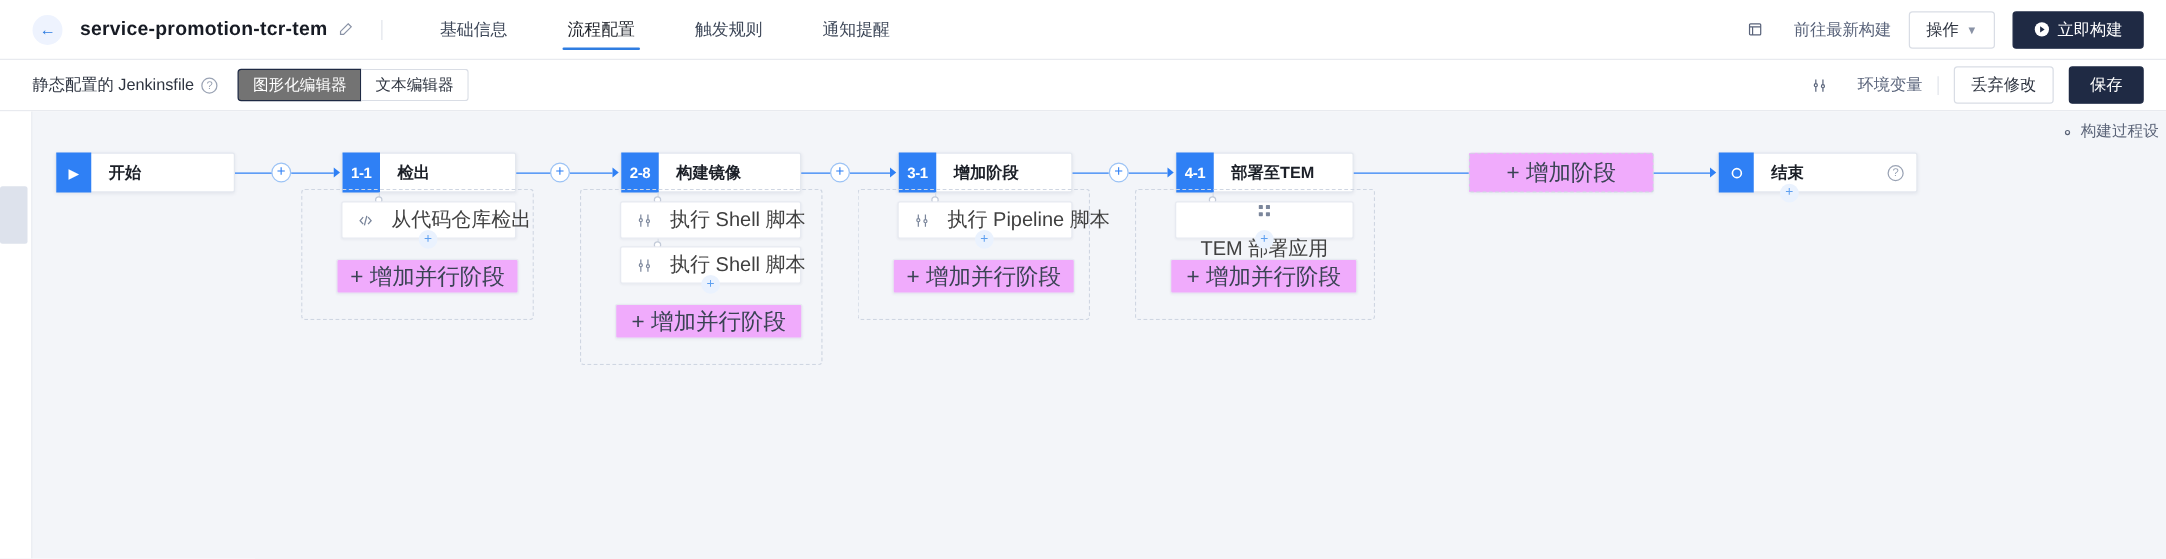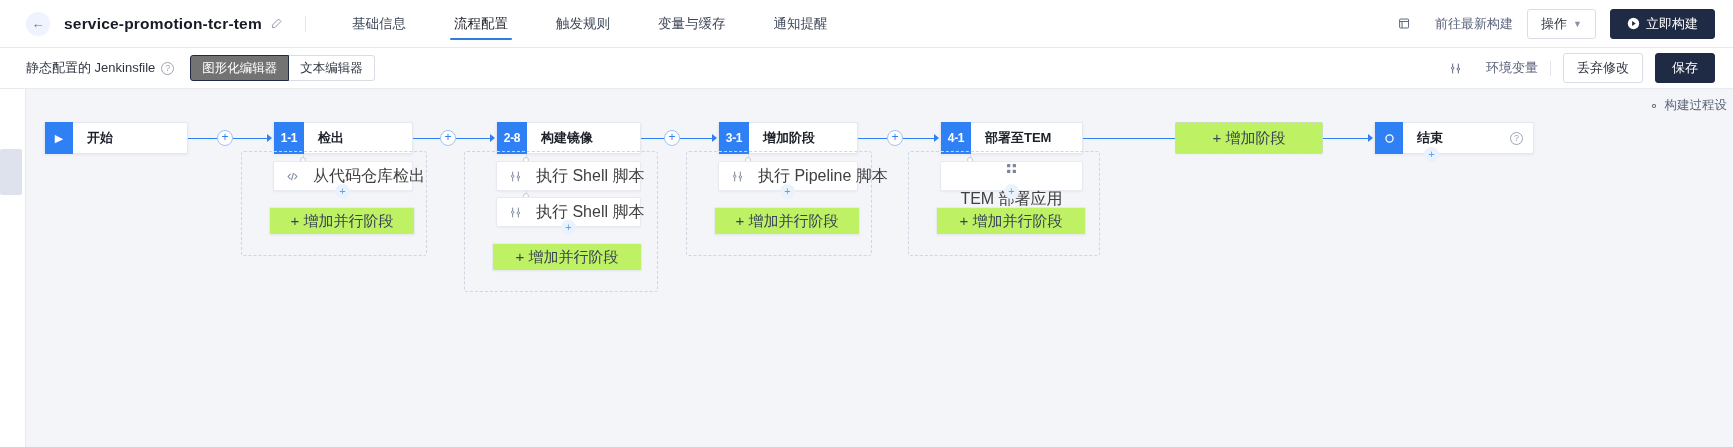--- a/index.html
+++ b/index.html
@@ -104,22 +104,22 @@
 
   .step {
     display:flex; align-items:center; height:30px; background:#fff;
     border:1px solid #e7eaf1; border-radius:2px; box-shadow:0 1px 2px rgba(30,45,80,.05);
     padding:0 12px; gap:14px;
   }
   .step-icon { color:#7b869b; display:flex; align-items:center; flex:0 0 auto; }
   .step-label { font-size:16px; color:#404040; white-space:nowrap; }
 
   .addbox {
-    display:flex; align-items:center; justify-content:center; height:28px; background:#bef264;
-    border:1px solid #e7eaf1; border-radius:2px; font-size:15px; color:#3a4354; white-space:nowrap;
+    display:flex; align-items:center; justify-content:center; height:28px; background:#f0abfc;
+    border:1px solid #e7eaf1; border-radius:2px; font-size:18px; color:#3a4354; white-space:nowrap;
     box-shadow:0 1px 2px rgba(30,45,80,.04);
   }
   .dashed-frame { position:absolute; border:1px dashed #cfd6e2; border-radius:3px; }
 
   .plus-circle {
     position:absolute; width:16px; height:16px; border-radius:50%; background:#fff;
     border:1px solid #9cc3f5; color:#2f80f5; font-size:12px; line-height:13px; text-align:center;
     cursor:pointer;
   }
   .plus-soft {
@@ -145,21 +145,20 @@
     <div class="edit-icon">
       <svg width="13" height="13" viewBox="0 0 16 16" fill="none" stroke="currentColor" stroke-width="1.2">
         <path d="M10.5 2.5l3 3L6 13H3v-3z"></path>
       </svg>
     </div>
     <div class="vdiv"></div>
     <div class="tabs">
       <div class="tab">基础信息</div>
       <div class="tab active">流程配置</div>
       <div class="tab">触发规则</div>
-      <div class="tab">变量与缓存</div>
       <div class="tab">通知提醒</div>
     </div>
     <div class="hdr-right">
       <div class="link-btn">
         <svg width="13" height="13" viewBox="0 0 16 16" fill="none" stroke="currentColor" stroke-width="1.2">
           <rect x="2" y="2.5" width="11" height="11" rx="1"></rect>
             <path d="M2 5.5h11M5 5.5v8"></path>
         </svg>
         <span>前往最新构建</span>
       </div>

